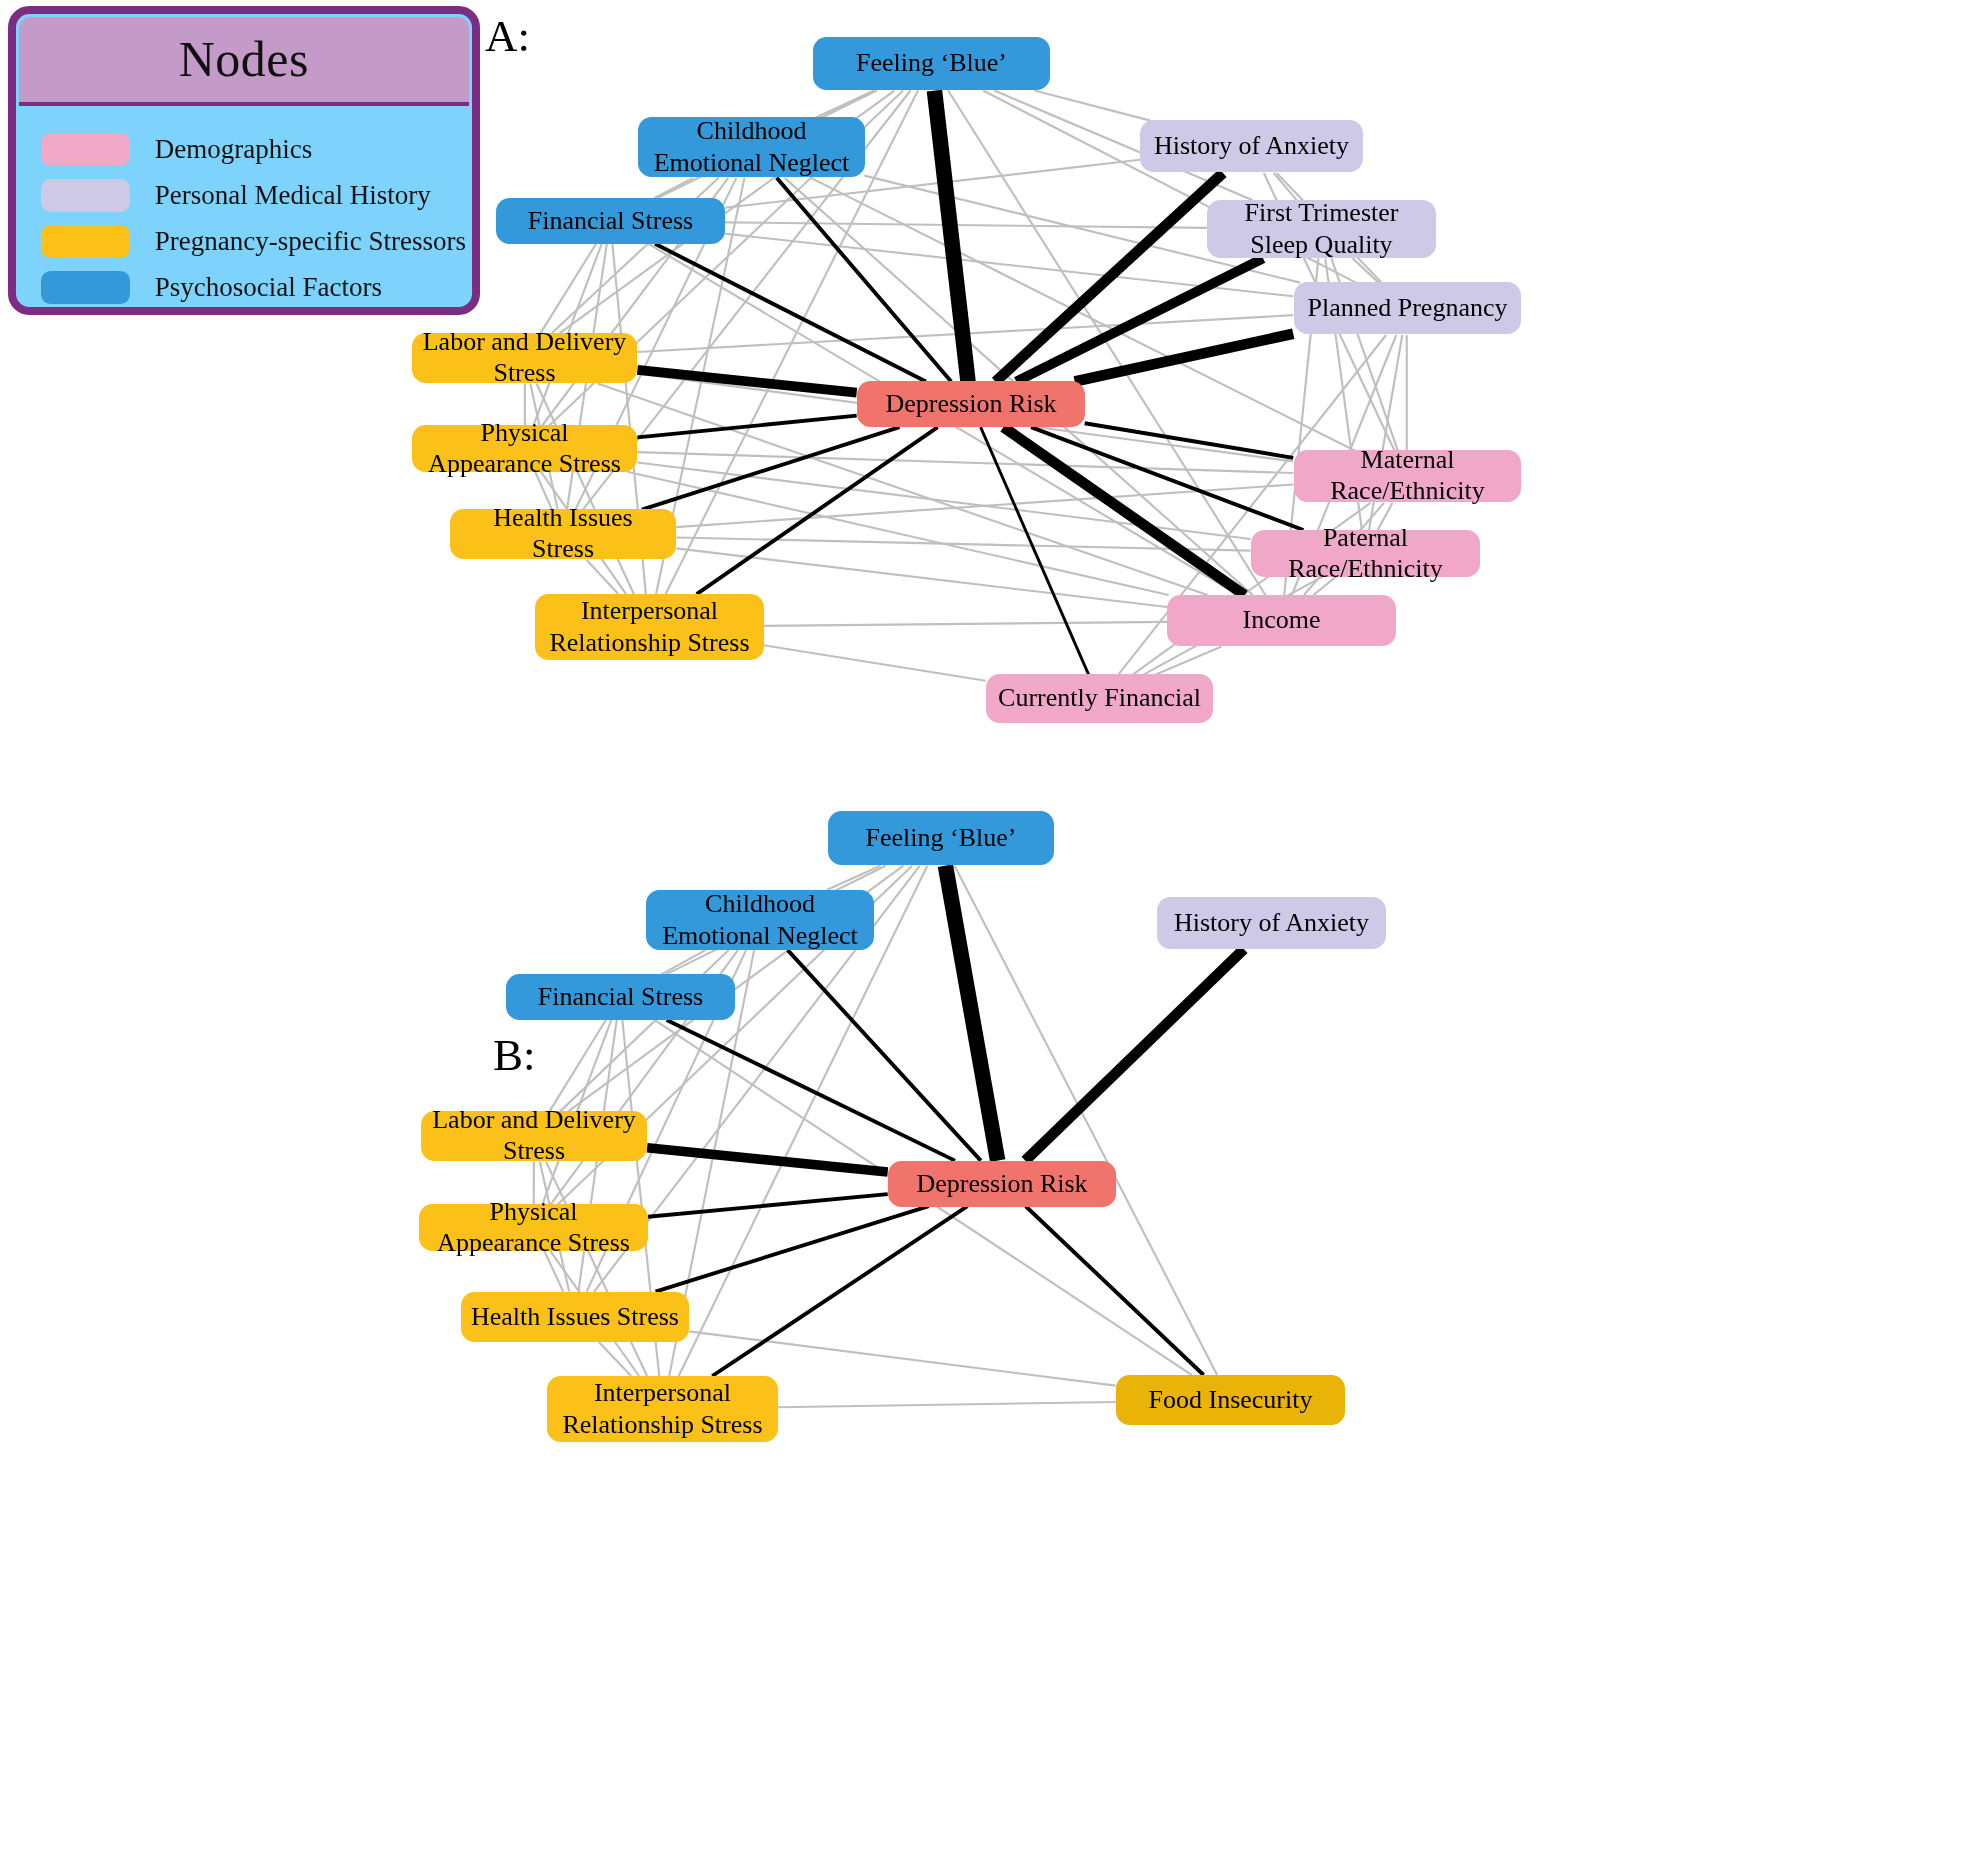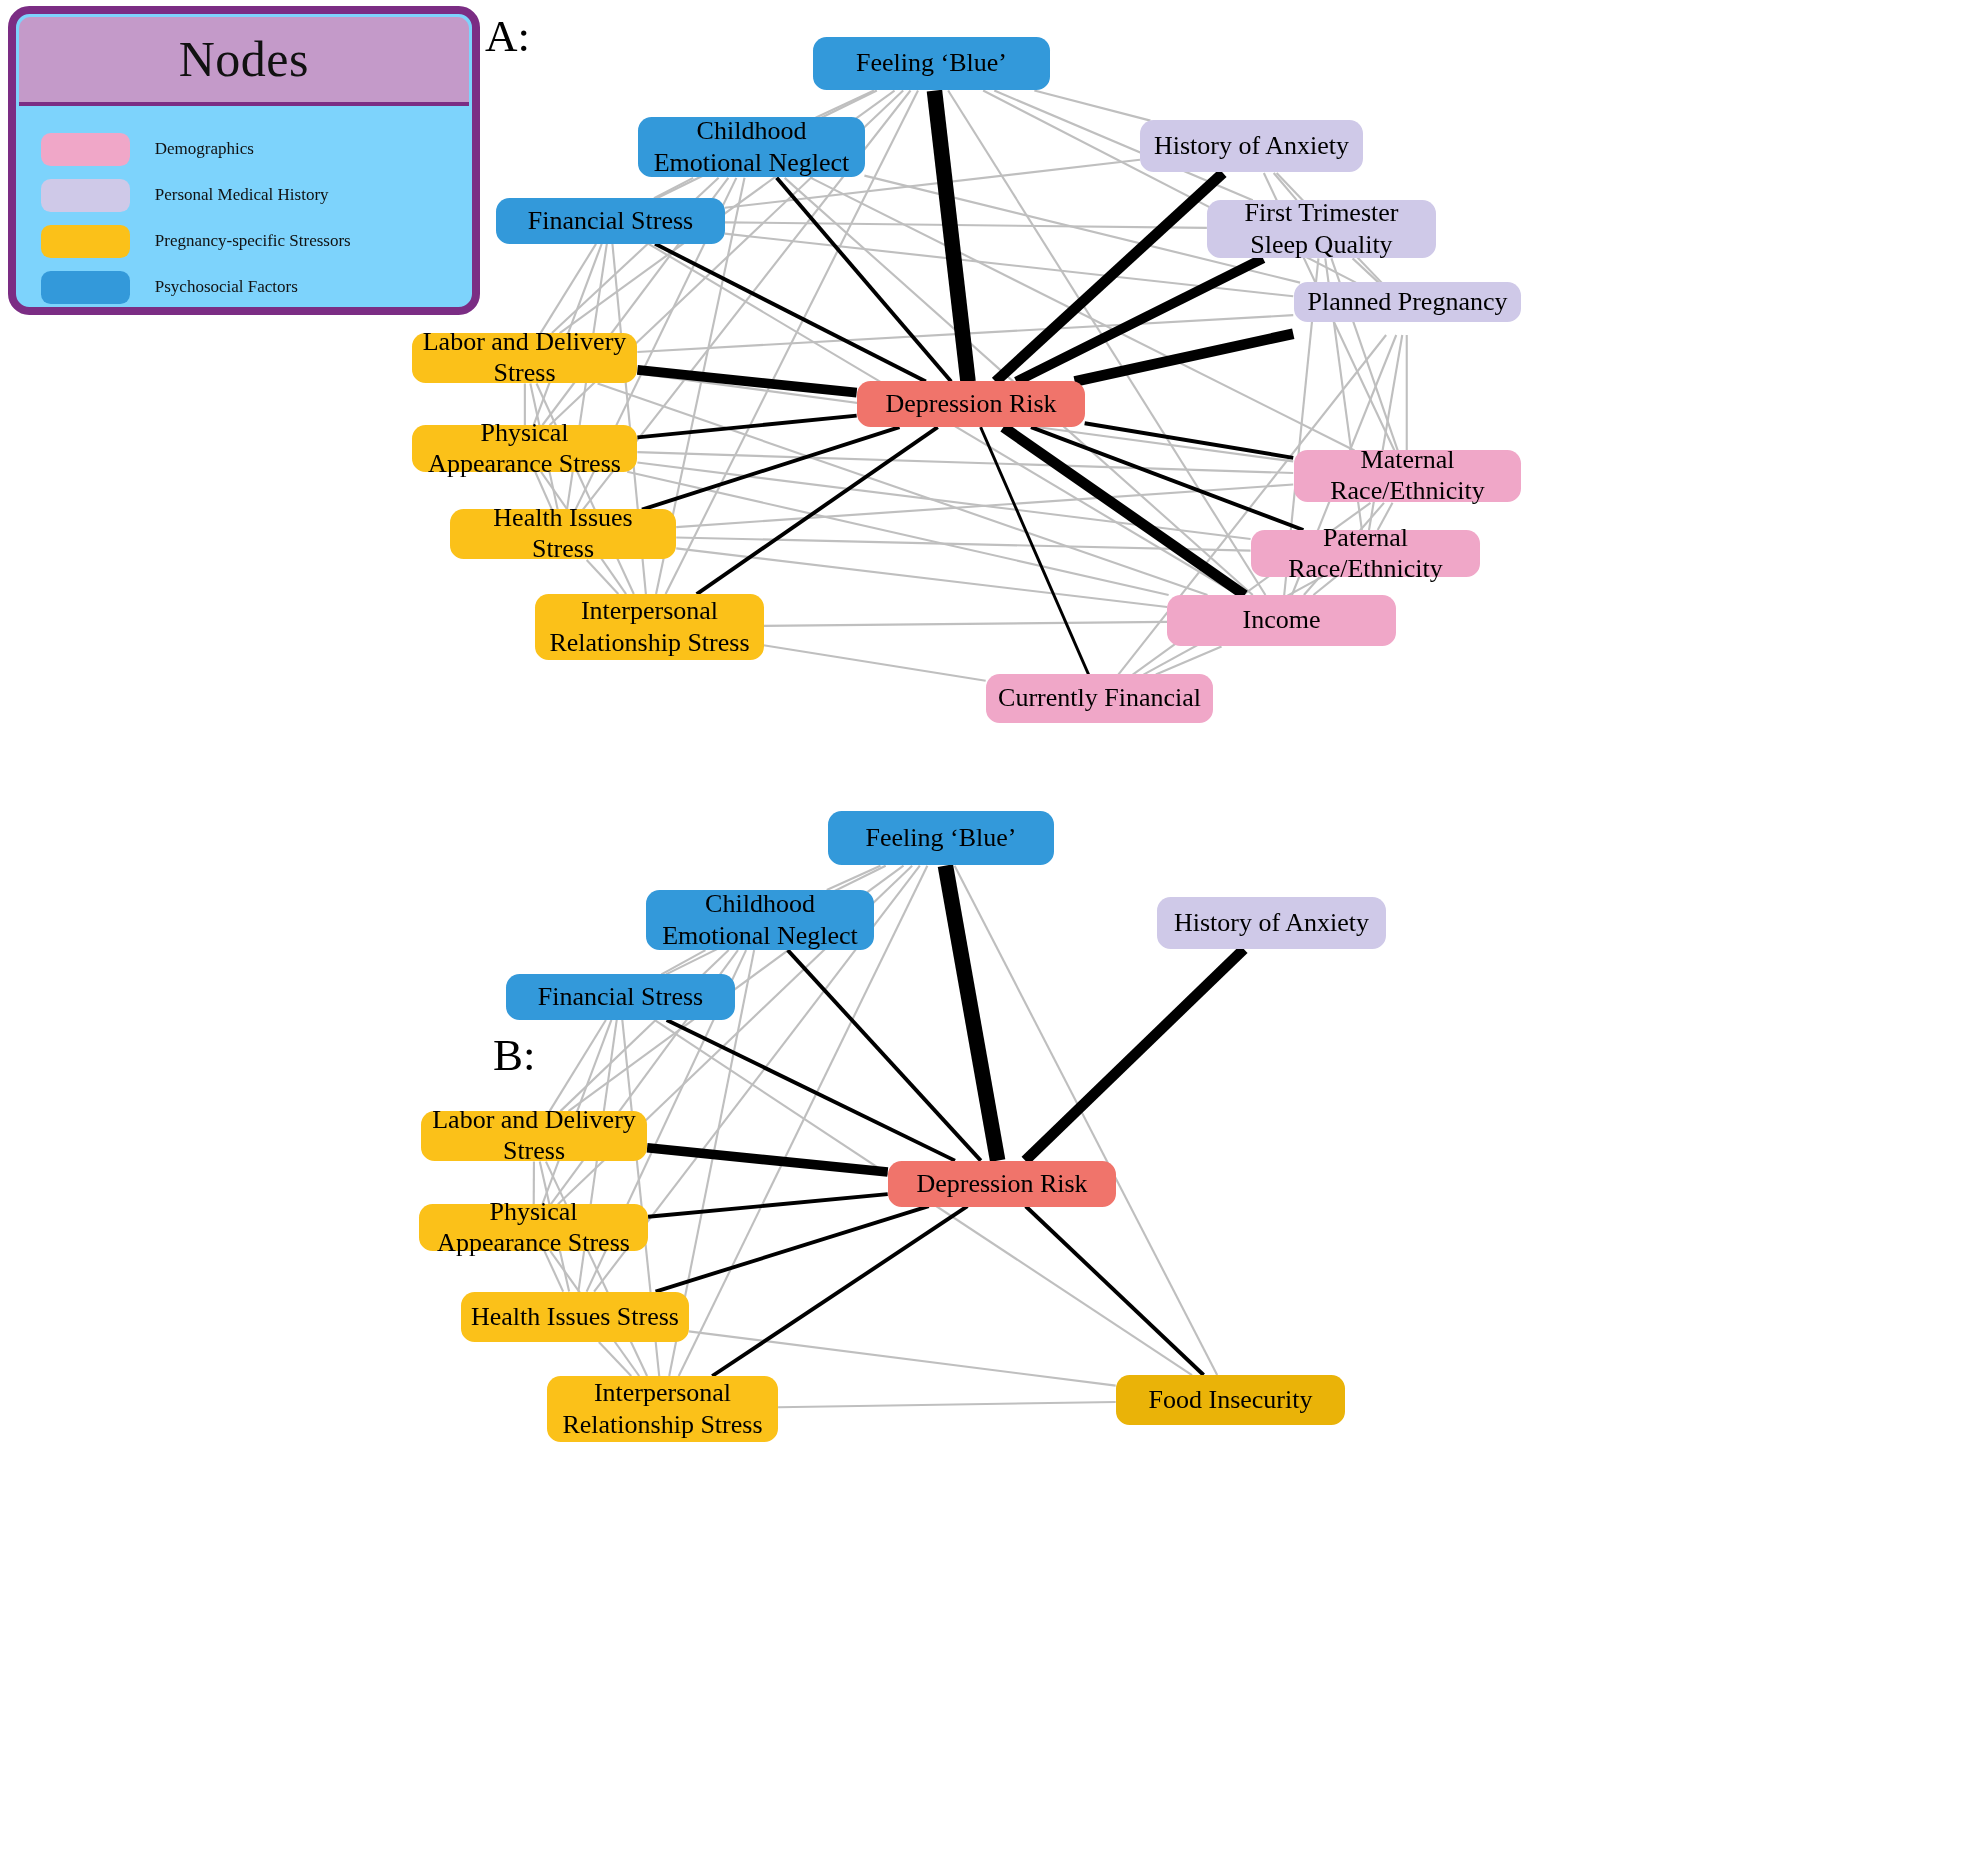--- a/index.html
+++ b/index.html
@@ -60,21 +60,21 @@
     margin-bottom: 1px;
   }
   .legend-swatch {
     width: 89px;
     height: 33px;
     border-radius: 9.7px;
     flex: none;
     margin-right: 25px;
   }
   .legend-label {
-    font-size: 17px;
+    font-size: 27px;
     color: #111;
     white-space: nowrap;
   }
 
   
   .panel-letter {
     position: absolute;
     font-size: 45px;
     color: #000;
     z-index: 20;
@@ -259,21 +259,21 @@
     </div>
     <div class="node two-line" style="left: 535px; top: 594px; width: 229px; height: 66px; background: rgb(251, 193, 25);">
       <span>Interpersonal Relationship Stress</span>
     </div>
     <div class="node" style="left: 1140px; top: 120px; width: 223px; height: 52px; background: rgb(207, 201, 232);">
       <span>History of Anxiety</span>
     </div>
     <div class="node two-line" style="left: 1207px; top: 200px; width: 229px; height: 58px; background: rgb(207, 201, 232);">
       <span>First Trimester Sleep Quality</span>
     </div>
-    <div class="node" style="left: 1294px; top: 282px; width: 227px; height: 40px; background: rgb(207, 201, 232);">
+    <div class="node" style="left: 1294px; top: 282px; width: 227px; height: 52px; background: rgb(207, 201, 232);">
       <span>Planned Pregnancy</span>
     </div>
     <div class="node" style="left: 1294px; top: 450px; width: 227px; height: 52px; background: rgb(240, 167, 200);">
       <span>Maternal Race/Ethnicity</span>
     </div>
     <div class="node" style="left: 1251px; top: 530px; width: 229px; height: 47px; background: rgb(240, 167, 200);">
       <span>Paternal Race/Ethnicity</span>
     </div>
     <div class="node" style="left: 1167px; top: 595px; width: 229px; height: 51px; background: rgb(240, 167, 200);">
       <span>Income</span>

